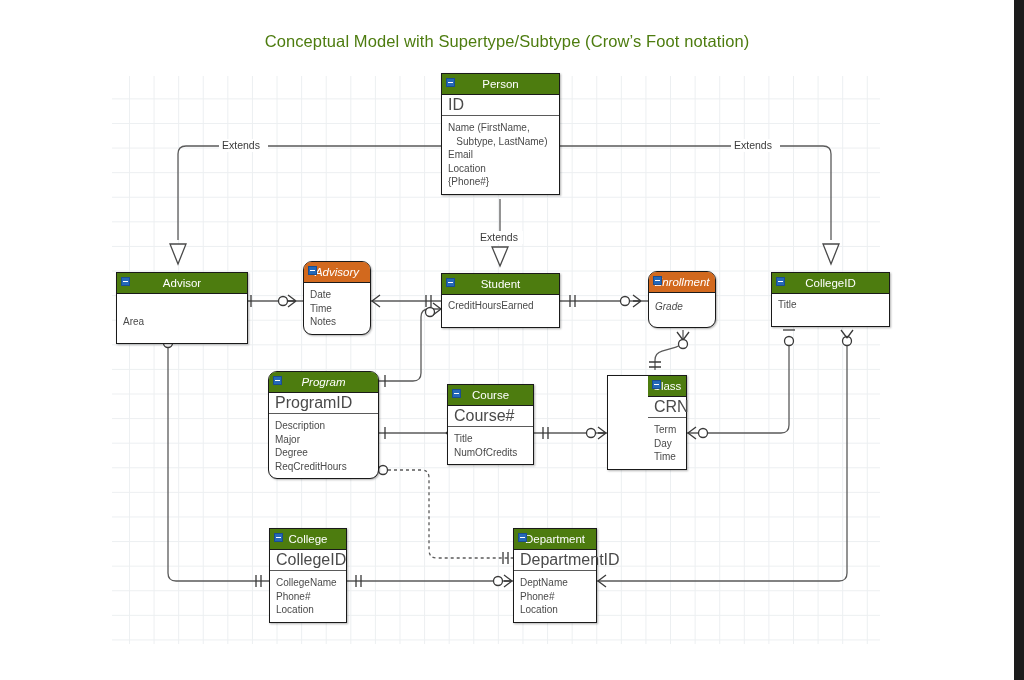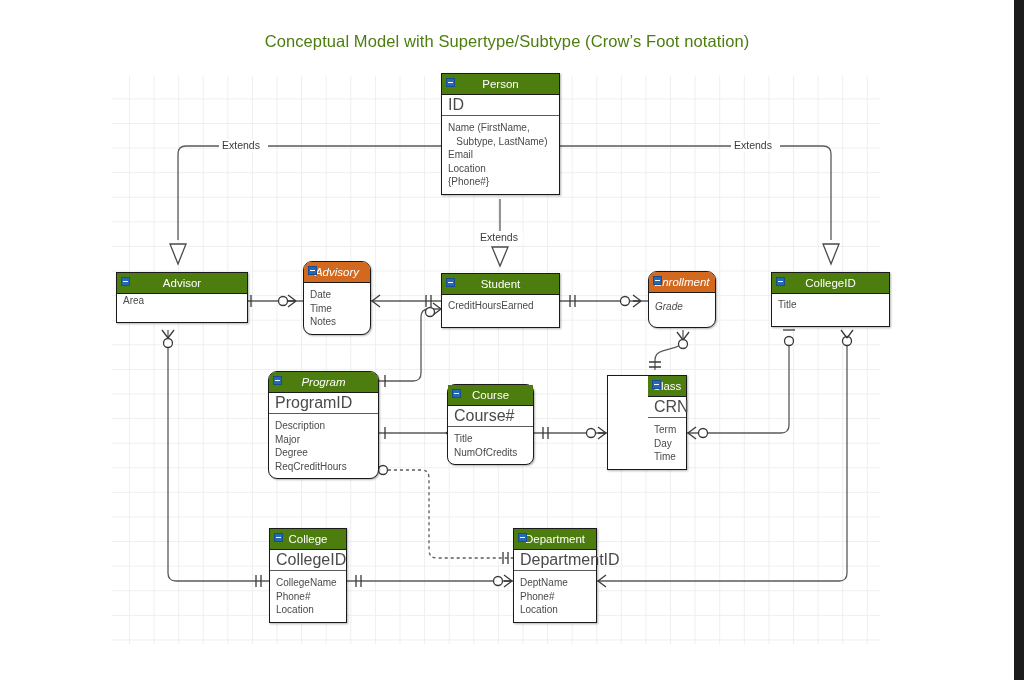--- a/index.html
+++ b/index.html
@@ -250,21 +250,21 @@
       <div>Location</div>
       <div>{Phone#}</div>
     </div>
   </div>
 
   <div class="entity" style="left:116px; top:272px; width:132px;">
     <div class="ent-header">
       <span class="minimize"></span>
       <span>Advisor</span>
     </div>
-    <div class="attr-row" style="padding-top:0; padding-bottom:14px;">
+    <div class="attr-row" style="padding-top:21px; padding-bottom:14px;">
       <div>Area</div>
     </div>
   </div>
 
   <div class="entity rounded" style="left:303px; top:261px; width:68px;">
     <div class="ent-header orange">
       <span class="minimize orange"></span>
       <span>Advisory</span>
     </div>
     <div class="attr-row">
@@ -311,21 +311,21 @@
     </div>
     <div class="pk-row">ProgramID</div>
     <div class="attr-row">
       <div>Description</div>
       <div>Major</div>
       <div>Degree</div>
       <div>ReqCreditHours</div>
     </div>
   </div>
 
-  <div class="entity" style="left:447px; top:384px; width:87px;border-radius:8px;">
+  <div class="entity" style="left:447px; top:384px; width:87px;">
     <div class="ent-header">
       <span class="minimize"></span>
       <span>Course</span>
     </div>
     <div class="pk-row">Course#</div>
     <div class="attr-row">
       <div>Title</div>
       <div>NumOfCredits</div>
     </div>
   </div>

